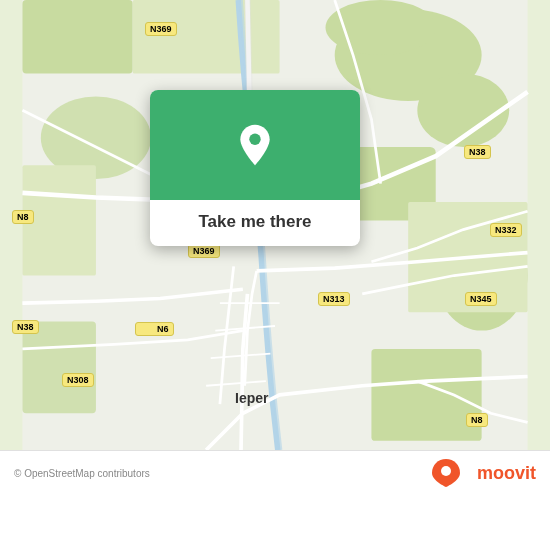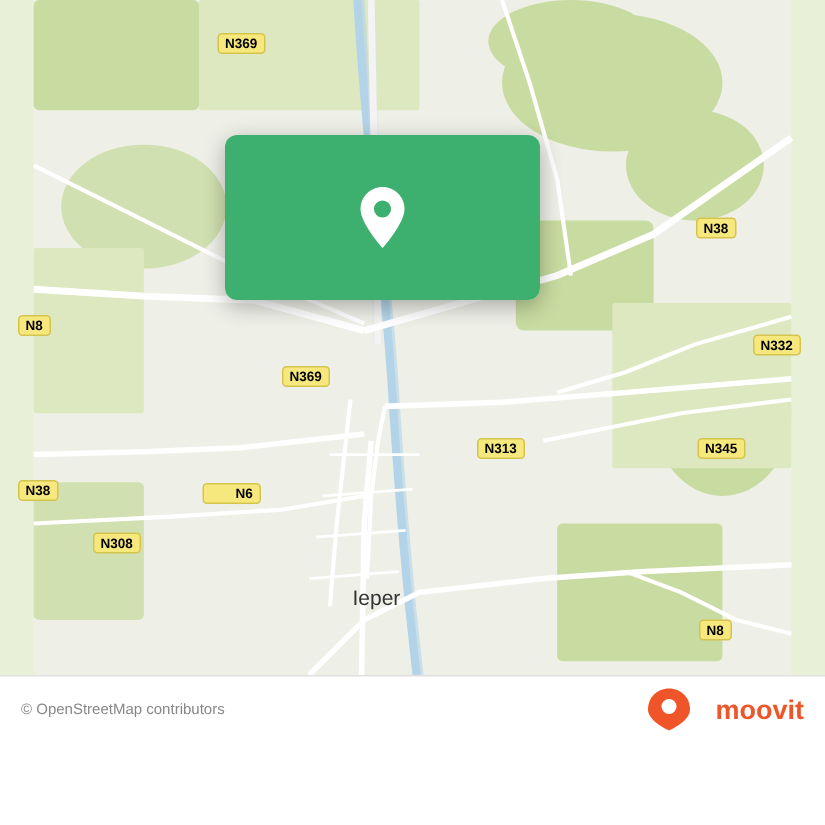--- a/index.html
+++ b/index.html
@@ -127,21 +127,21 @@
     .moovit-text {
       font-size: 18px;
       font-weight: bold;
       color: #f0552a;
     }
 
     
     .city-label {
       position: absolute;
       font-size: 14px;
-      font-weight: 400;
+      font-weight: 700;
       color: #333;
       pointer-events: none;
     }
   </style>
 </head>
 <body>
 
 <div id="map-container">
 
   <svg id="map-svg" viewBox="0 0 550 490" xmlns="http://www.w3.org/2000/svg">
@@ -201,34 +201,37 @@
   </svg>
 
   <span class="road-label" style="top:22px; left:145px;">N369</span>
   <span class="road-label" style="top:145px; left:464px;">N38</span>
   <span class="road-label" style="top:210px; left:12px;">N8</span>
   <span class="road-label" style="top:244px; left:188px;">N369</span>
   <span class="road-label" style="top:292px; left:318px;">N313</span>
   <span class="road-label" style="top:320px; left:12px;">N38</span>
   <span class="road-label" style="top:322px; left:135px;padding-left:21px;">N6</span>
   <span class="road-label" style="top:292px; left:465px;">N345</span>
-  <span class="road-label" style="top:223px; left:490px;margin-left:12px;">N332</span>
-  <span class="road-label" style="top:355px; left:62px;">N308</span>
+  <span class="road-label" style="top:223px; left:490px;">N332</span>
+  <span class="road-label" style="top:373px; left:62px;">N308</span>
   <span class="road-label" style="top:452px; left:308px;">N37</span>
   <span class="road-label" style="top:413px; left:466px;">N8</span>
 
   <span class="city-label" style="top: 390px; left: 235px;">Ieper</span>
 
   <div id="popup-card">
     <div id="popup-header">
 
       <svg class="location-pin" viewBox="0 0 44 54" xmlns="http://www.w3.org/2000/svg">
         <path d="M22 2 C12 2 4 10 4 20 C4 32 22 52 22 52 C22 52 40 32 40 20 C40 10 32 2 22 2 Z" fill="white"></path>
         <circle cx="22" cy="20" r="7" fill="#3daf6e"></circle>
       </svg>
+    </div>
+    <div id="popup-body">
+      <button id="take-me-there-btn">Take me there</button>
     </div>
 
   </div>
 
 </div>
 
 <div id="info-bar">
   <div id="info-left">
     <span id="osm-credit">© OpenStreetMap contributors</span>
   </div>

